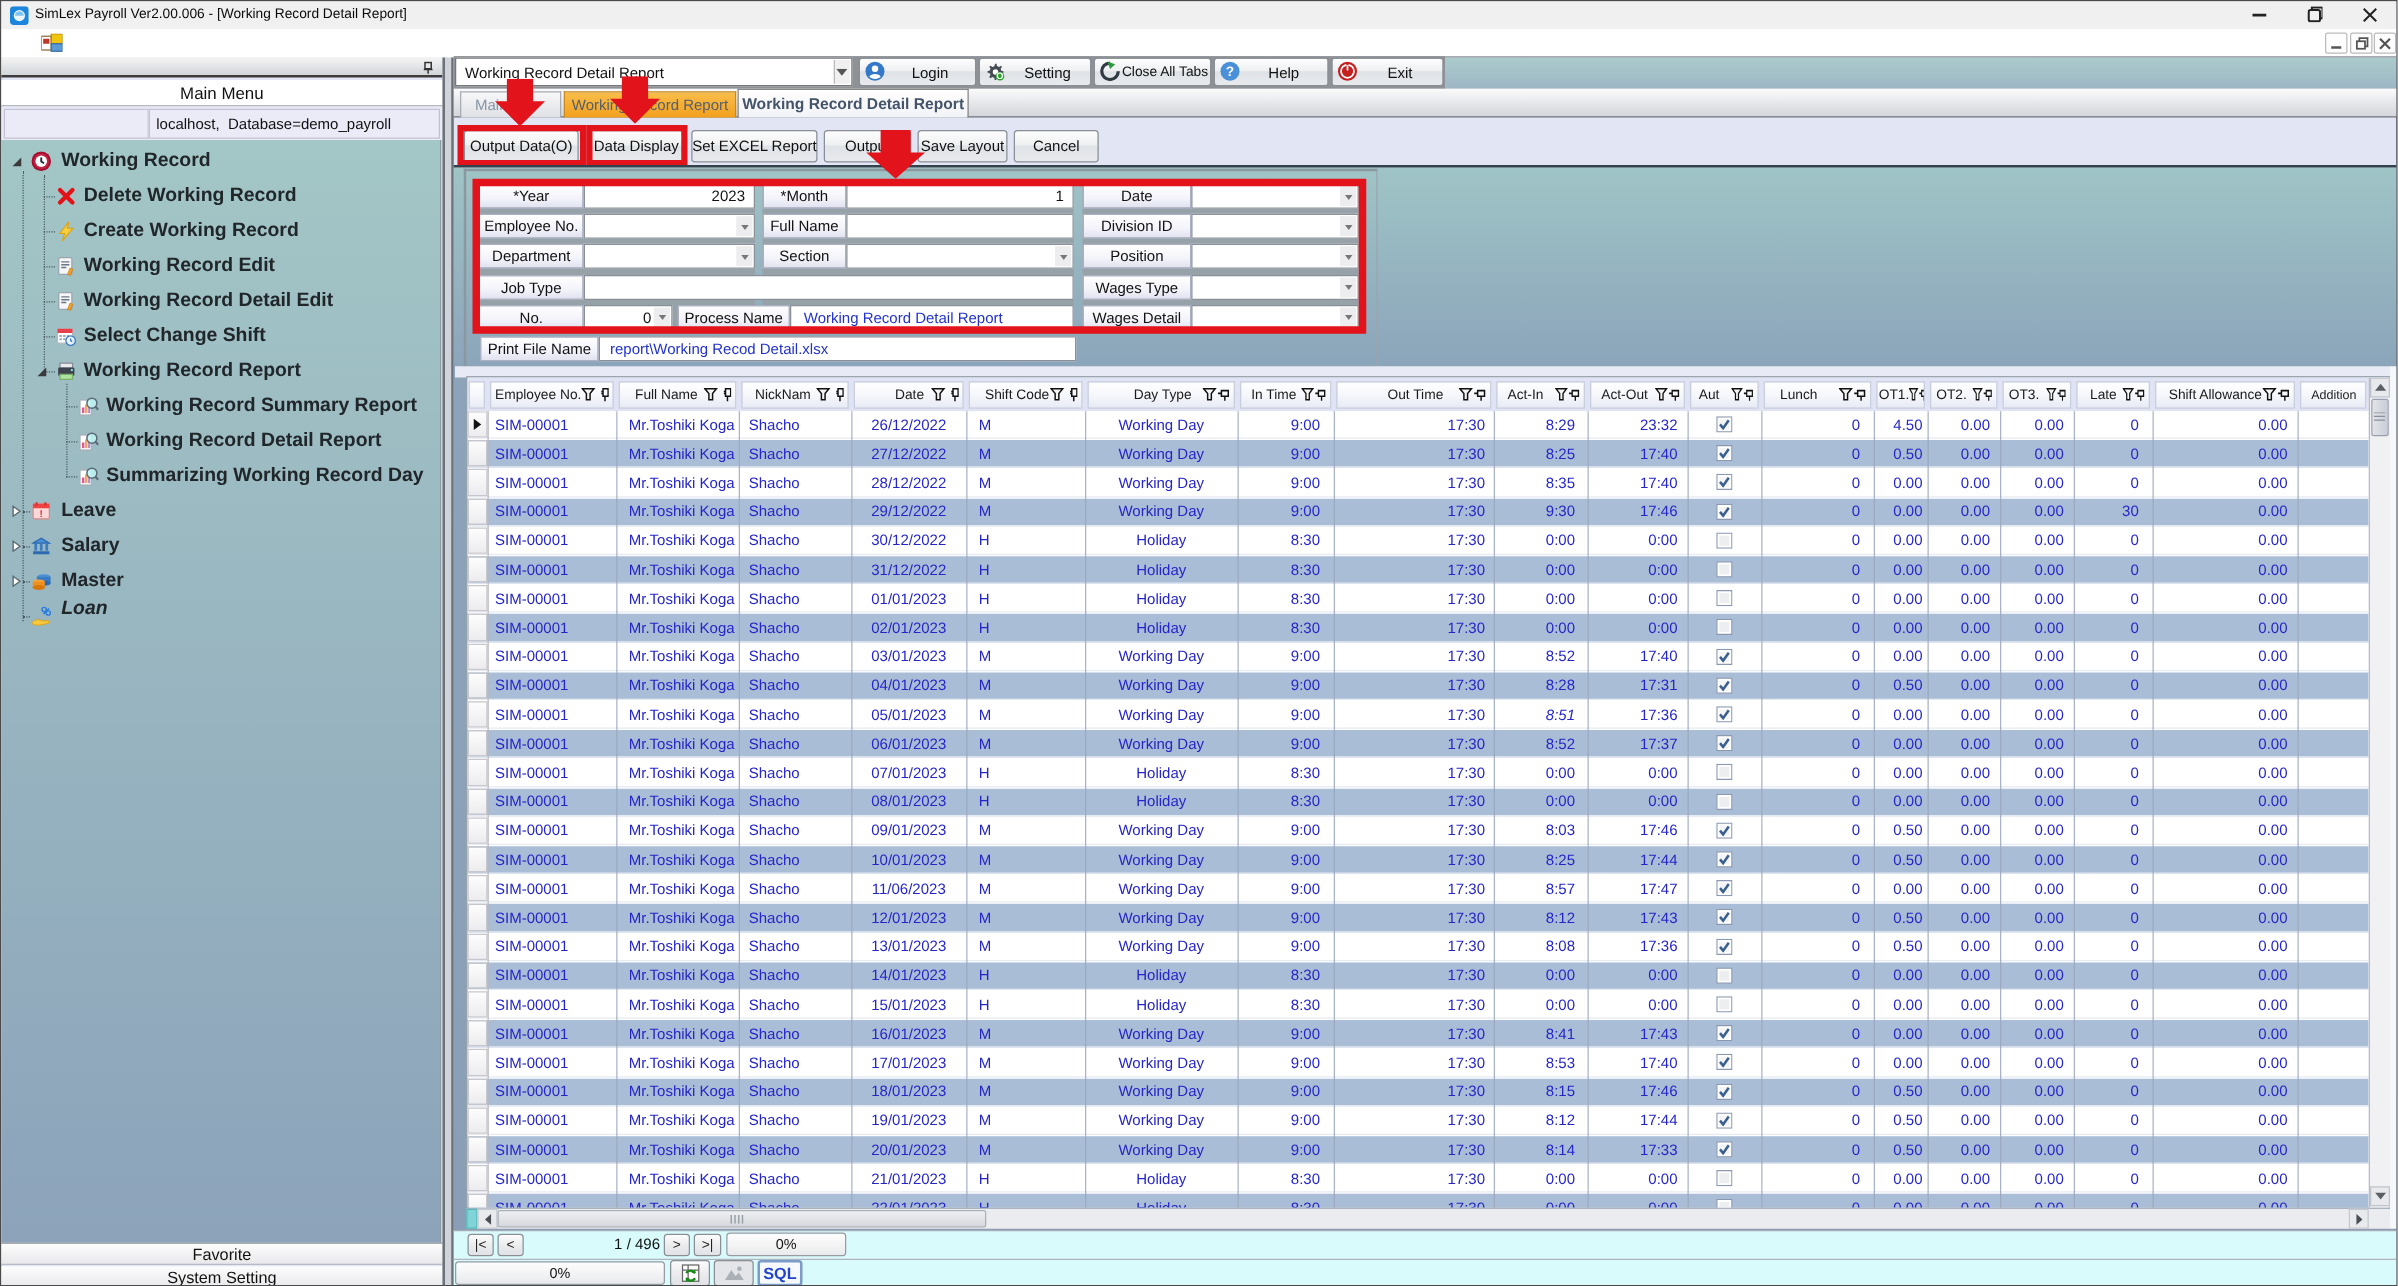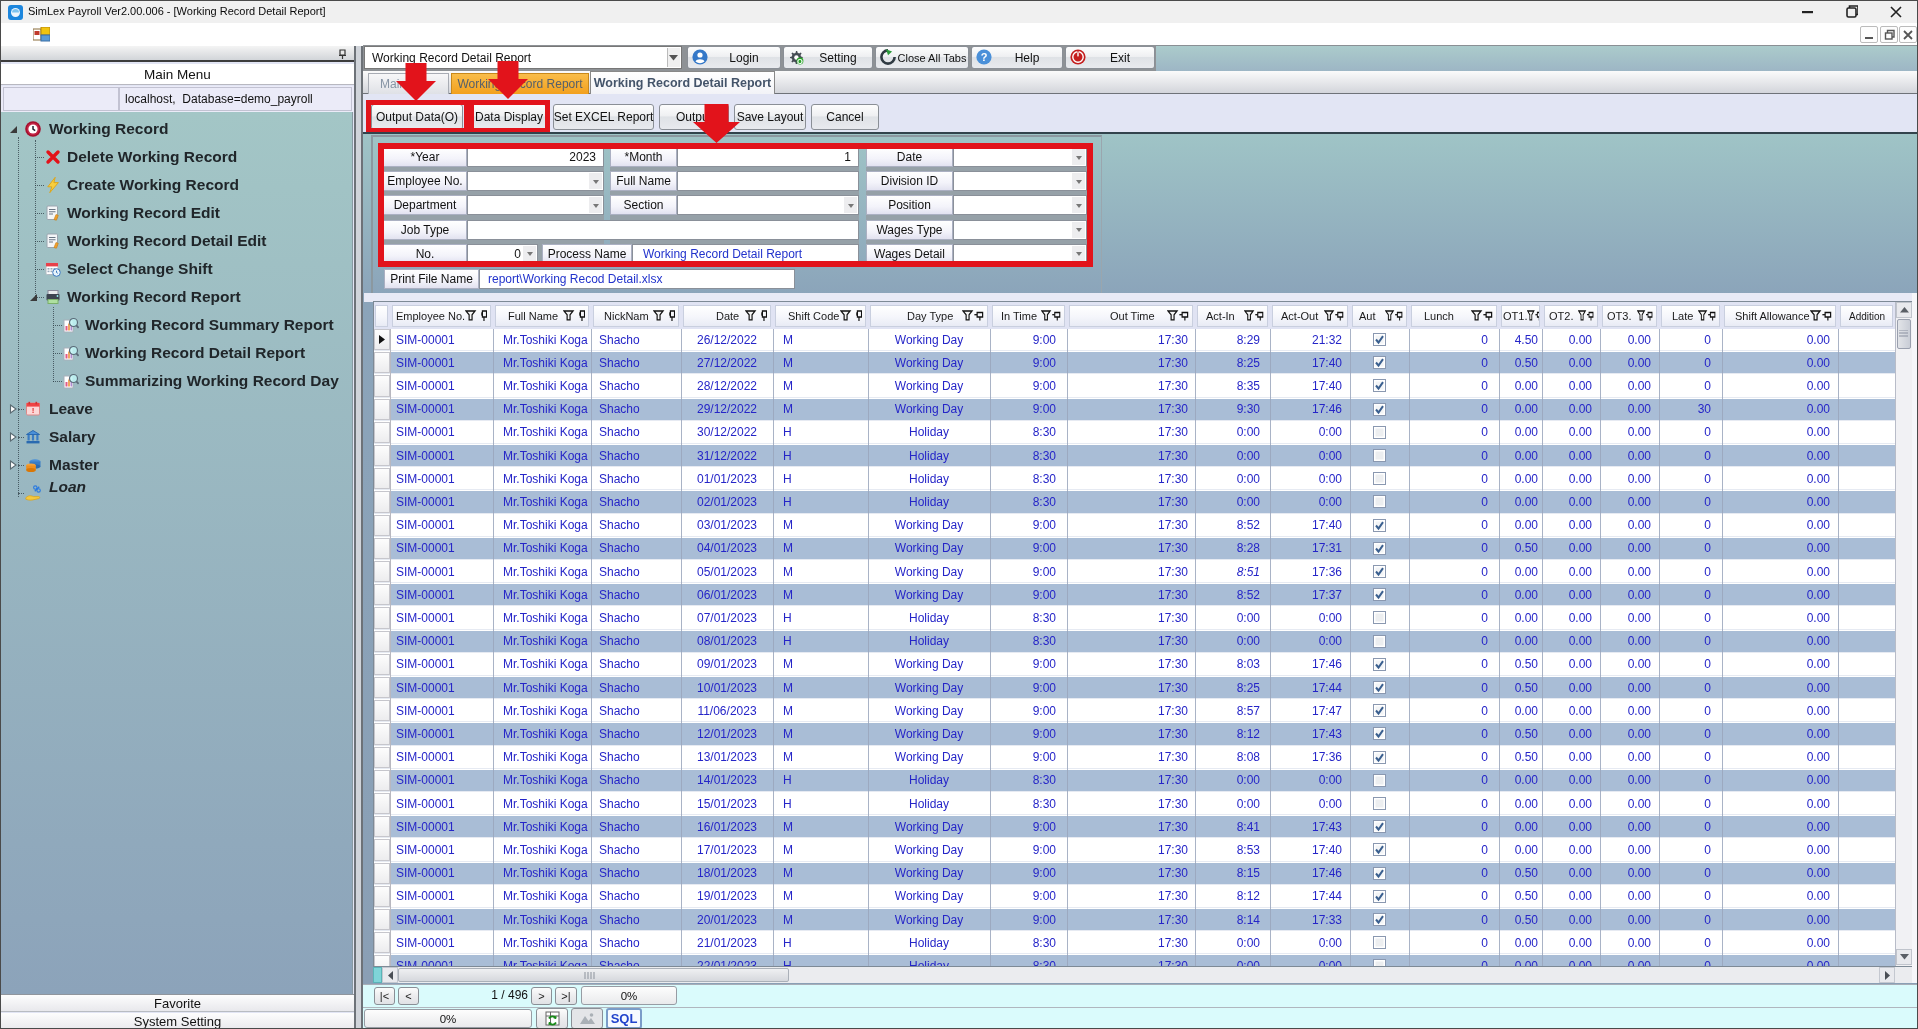--- a/index.html
+++ b/index.html
@@ -298,21 +298,21 @@
   </div>
 <div class="lbl" style="left:382px;top:242.8px;width:84px;height:20px;font-size:12px;">No.</div>
 <div class="fld" style="left:466px;top:242.8px;width:71px;height:20px;color:#111;justify-content:flex-end;padding-left:7px;padding-right:16px;">0<span class="combo-arrow"></span></div>
 <div class="lbl" style="left:541px;top:242.8px;width:90px;height:20px;font-size:12px;">Process Name</div>
 <div class="fld" style="left:631px;top:242.8px;width:227px;height:20px;color:#2233cc;justify-content:flex-start;padding-left:10px;padding-right:2px;">Working Record Detail Report</div>
 <div class="lbl" style="left:865px;top:242.8px;width:87px;height:20px;font-size:12px;">Wages Detail</div>
 <div class="fld" style="left:952px;top:242.8px;width:134px;height:20px;color:#111;justify-content:flex-start;padding-left:7px;padding-right:2px;">
     <span class="combo-arrow"></span>
   </div>
 <div class="lbl" style="left:383px;top:268px;width:95px;height:20px;">Print File Name</div>
-<div class="fld" style="left:478px;top:268px;width:316px;height:20px;color:#2233cc;padding-left:8px;">report\Working Recod Detail.xlsx</div>
+<div class="fld" style="left:478px;top:268px;width:382px;height:20px;color:#2233cc;padding-left:8px;">report\Working Recod Detail.xlsx</div>
 <div class="abs" style="left:377px;top:142px;width:715px;height:124px;border:6px solid #e2131b;"></div>
 <svg class="abs" style="left:395.0px;top:62px" width="40" height="38" viewBox="0 0 40 38">
     <path d="M9.5 0 L30.5 0 L30.5 18 L40 18 L20.0 38 L0 18 L9.5 18 Z" fill="#e2131b"></path>
   </svg>
 <svg class="abs" style="left:487.0px;top:60px" width="40" height="38" viewBox="0 0 40 38">
     <path d="M9.5 0 L30.5 0 L30.5 18 L40 18 L20.0 38 L0 18 L9.5 18 Z" fill="#e2131b"></path>
   </svg>
 <svg class="abs" style="left:691.5px;top:103px" width="47" height="39" viewBox="0 0 47 39">
     <path d="M11.5 0 L35.5 0 L35.5 18 L47 18 L23.5 39 L0 18 L11.5 18 Z" fill="#e2131b"></path>
   </svg>
@@ -515,21 +515,21 @@
       </div>
       <div class="gc" style="width:103px;padding-left:6px;">SIM-00001</div>
       <div class="gc" style="width:98px;padding-left:10px;">Mr.Toshiki Koga</div>
       <div class="gc" style="width:90px;padding-left:8px;">Shacho</div>
       <div class="gc" style="width:92px;justify-content:center;">26/12/2022</div>
       <div class="gc" style="width:95px;padding-left:10px;">M</div>
       <div class="gc" style="width:122px;justify-content:center;">Working Day</div>
       <div class="gc" style="width:77px;justify-content:flex-end;padding-right:11px;">9:00</div>
       <div class="gc" style="width:128px;justify-content:flex-end;padding-right:7px;">17:30</div>
       <div class="gc" style="width:75px;justify-content:flex-end;padding-right:10px;">8:29</div>
-      <div class="gc" style="width:80px;justify-content:flex-end;padding-right:8px;">21:32</div>
+      <div class="gc" style="width:80px;justify-content:flex-end;padding-right:8px;">23:32</div>
       <div class="gc" style="width:59px;justify-content:center;">
         <svg width="13" height="13" viewBox="0 0 13 13">
           <rect x="0.5" y="0.5" width="12" height="12" fill="#fff" stroke="#8a98b0"></rect>
           <rect x="2.5" y="2.5" width="8" height="8" fill="#f2f4f6"></rect>
           <path d="M3 6.5 L5.5 9.5 L10 3.2" stroke="#3a5f8f" stroke-width="2" fill="none"></path>
         </svg>
       </div>
       <div class="gc" style="width:90px;justify-content:flex-end;padding-right:11px;">0</div>
       <div class="gc" style="width:43px;justify-content:flex-end;padding-right:4px;">4.50</div>
       <div class="gc" style="width:58px;justify-content:flex-end;padding-right:8px;">0.00</div>

